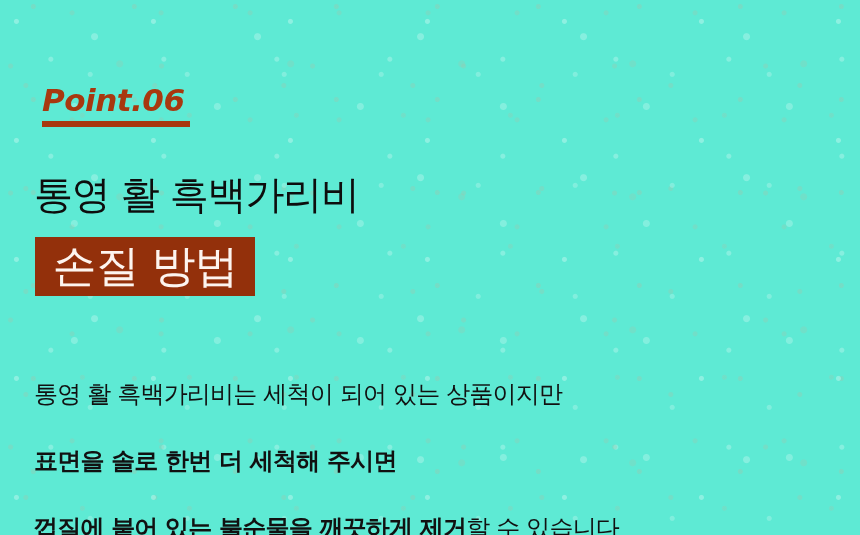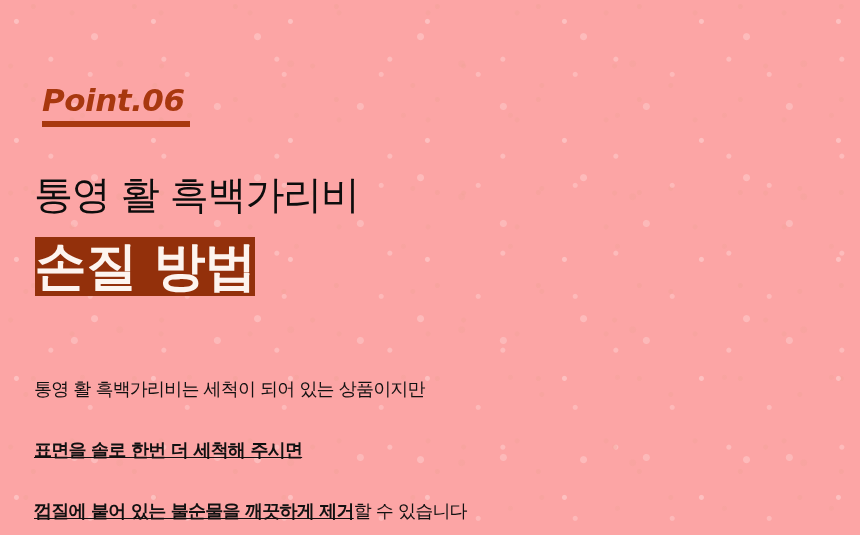--- a/index.html
+++ b/index.html
@@ -14,21 +14,21 @@
     overflow: hidden;
     font-family: "DejaVu Sans", "Liberation Sans", sans-serif;
     -webkit-font-smoothing: antialiased;
   }
 
   #banner {
     position: relative;
     width: 860px;
     height: 535px;
     box-sizing: border-box;
-    background-color: #fca5a5;
+    background-color: #5eead4;
     overflow: hidden;
   }
 
   
   #texture-layer {
     position: absolute;
     inset: 0;
     pointer-events: none;
     opacity: 0.55;
     background-image:
@@ -97,47 +97,47 @@
     width: 220px;
     height: 59px;
     background-color: #93300b;
     display: flex;
     align-items: center;
     justify-content: center;
     box-sizing: border-box;
   }
 
   .method-chip-text {
-    font-size: 52px;
-    font-weight: bold;
+    font-size: 44px;
+    font-weight: normal;
     letter-spacing: -1px;
     color: #fdf4ef;
     line-height: 1;
     white-space: nowrap;
     transform: translateY(-1px);
   }
 
   
   .body-copy {
     position: absolute;
     left: 34px;
     top: 349px;
     width: 790px;
   }
 
   .body-line {
-    font-size: 18px;
+    font-size: 24px;
     color: #111111;
     letter-spacing: -0.8px;
     line-height: 43px;
     white-space: nowrap;
   }
 
   .w-regular { font-weight: 400; }
-  .w-bold    { font-weight: bold; text-decoration: underline; }
+  .w-bold    { font-weight: bold; }
 </style>
 </head>
 <body>
 
 <div id="banner">
 
   <div id="texture-layer"></div>
 
   <div id="content">
 

